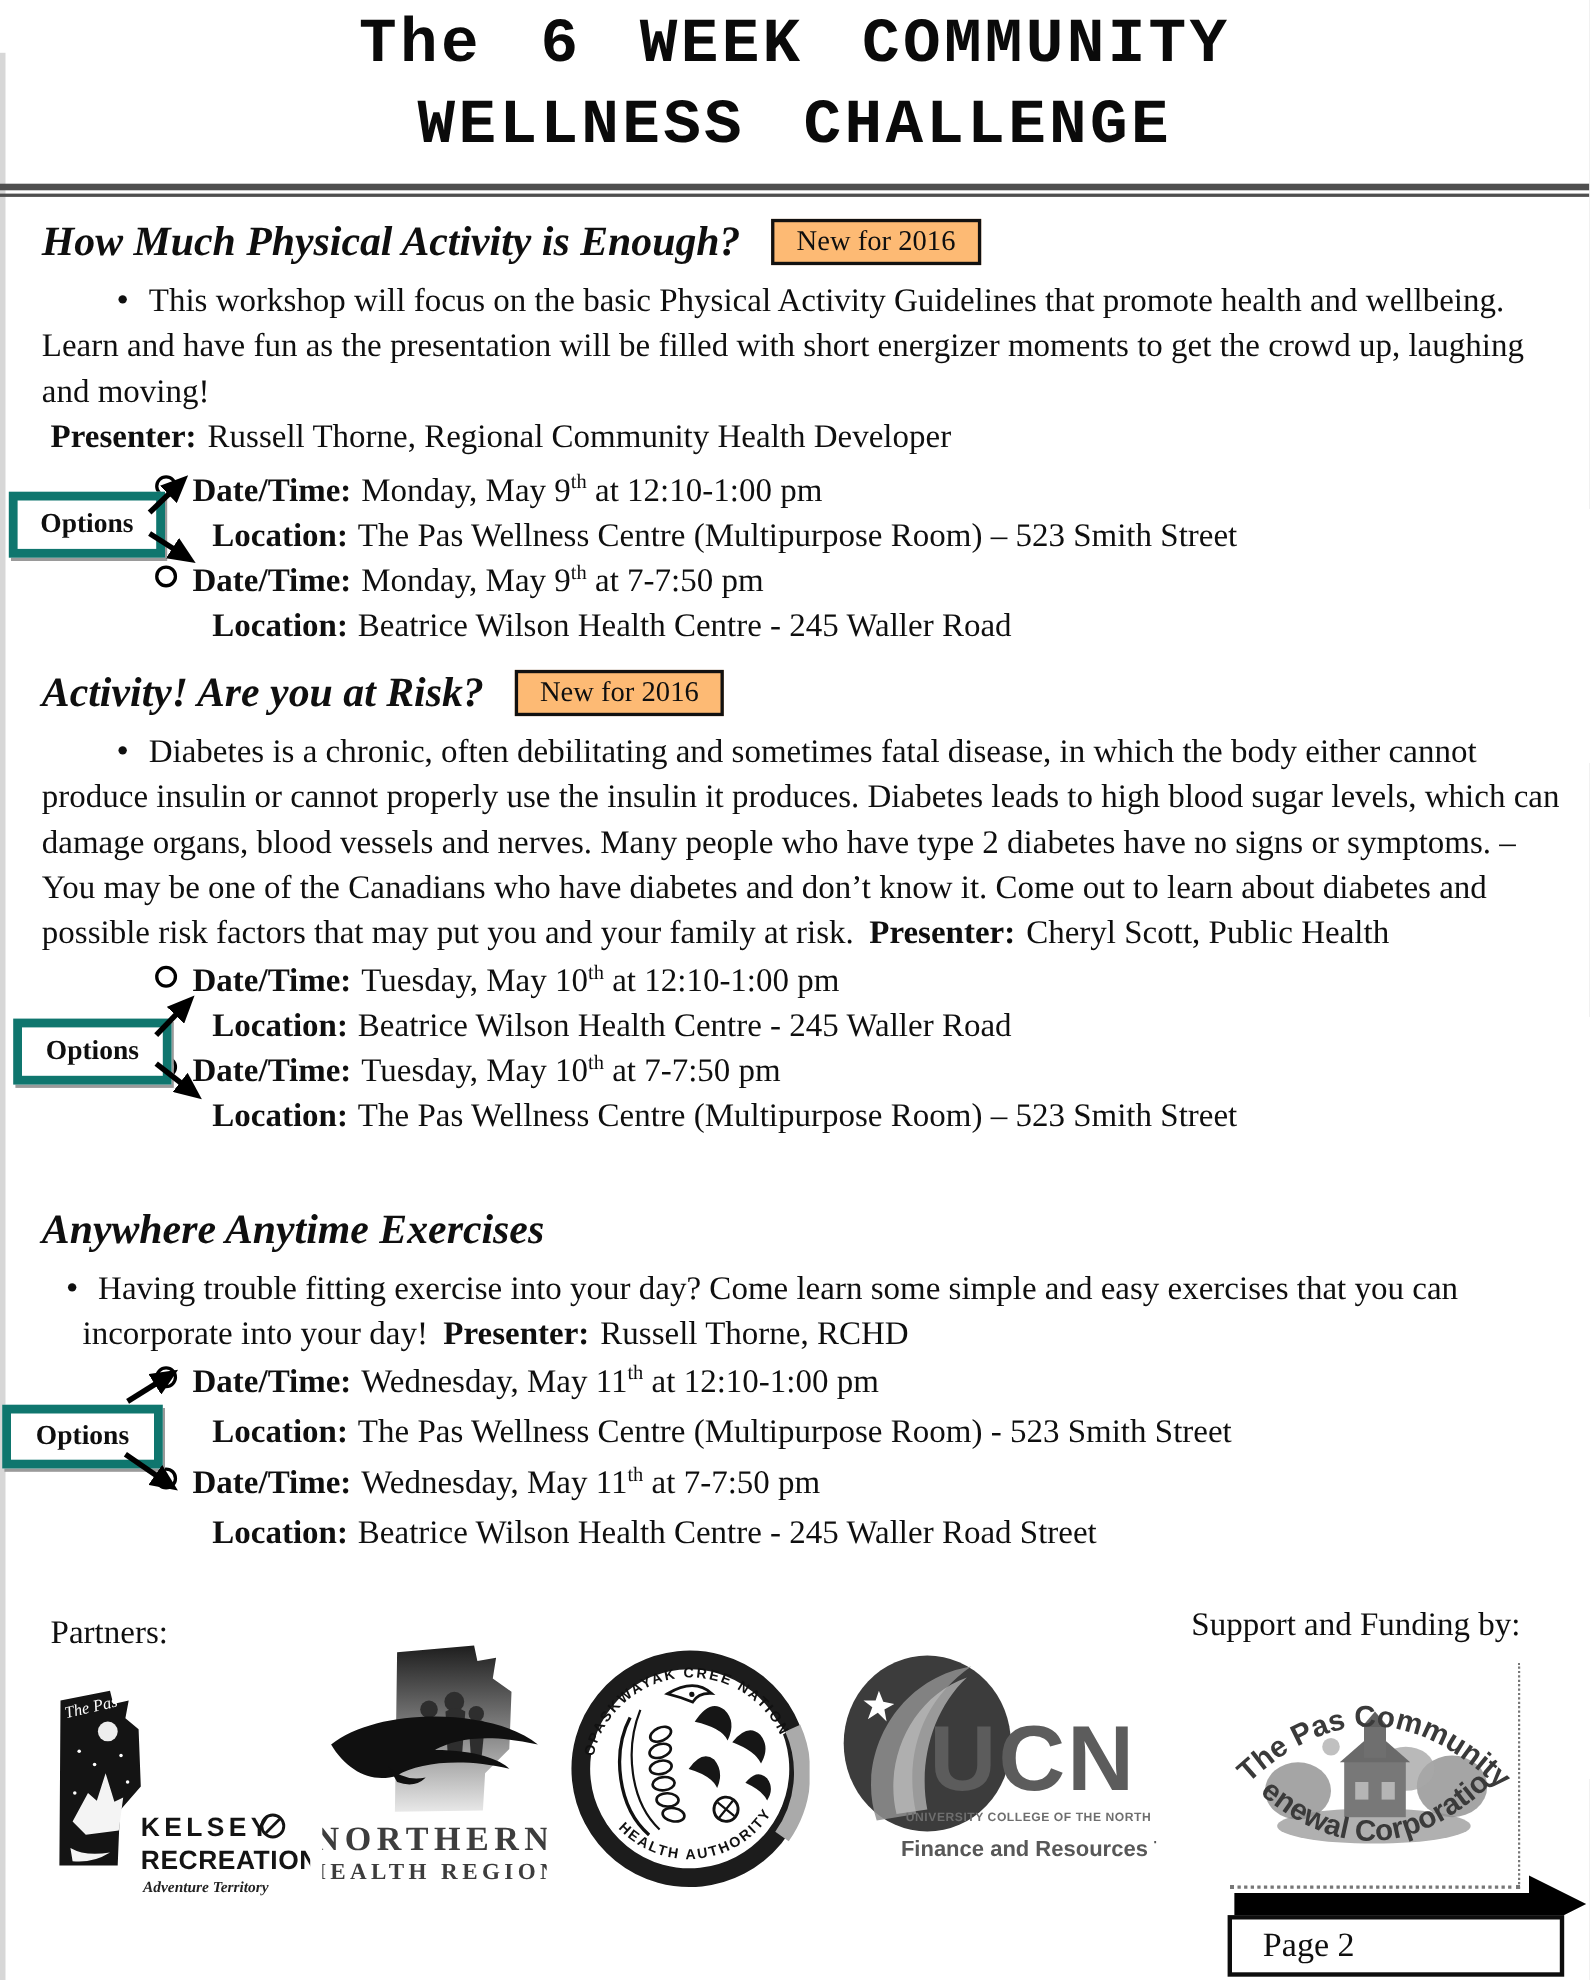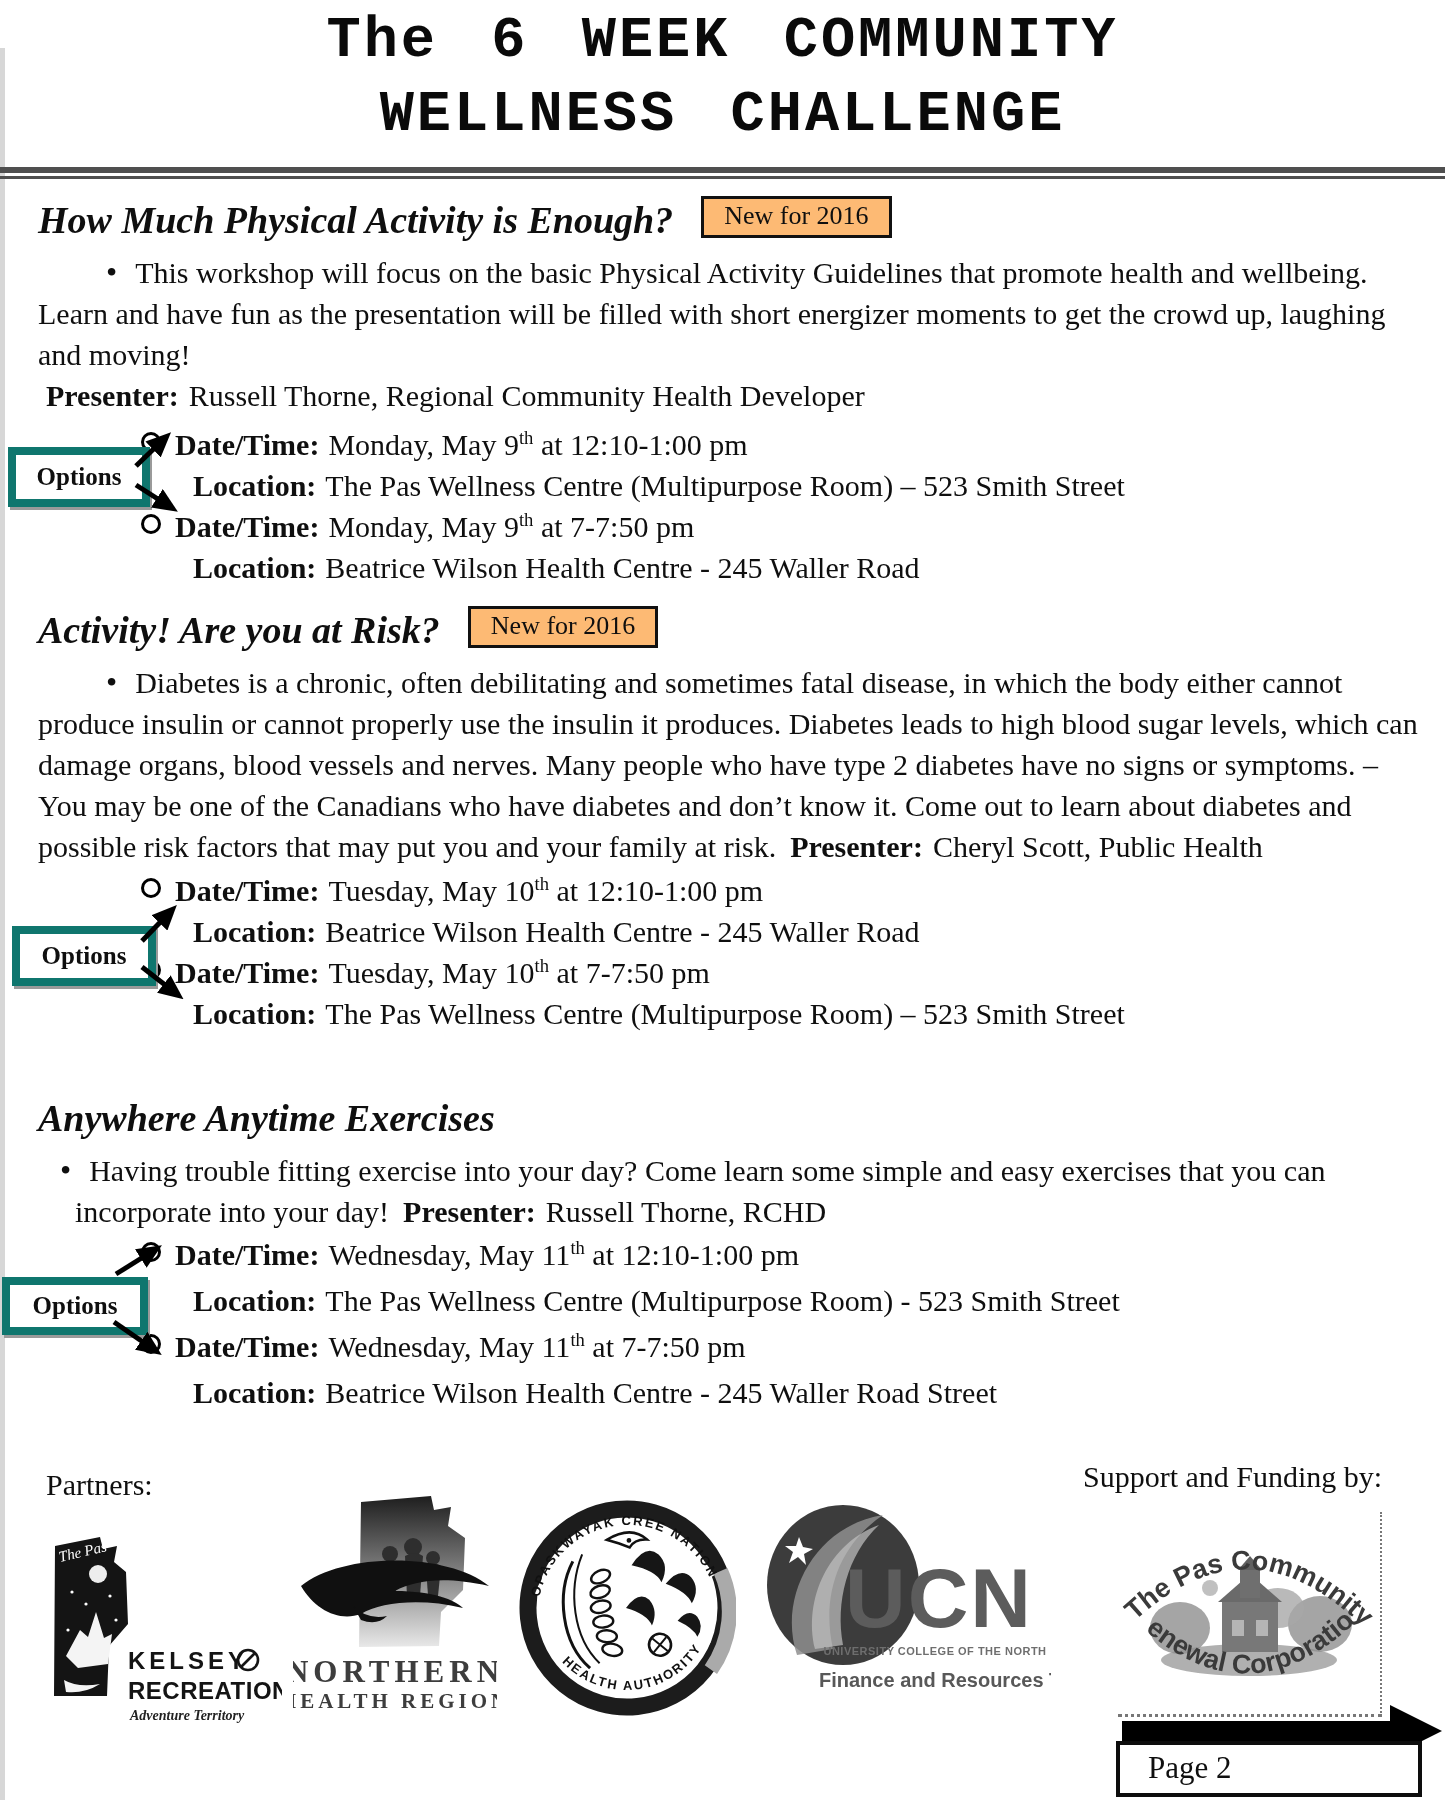--- a/index.html
+++ b/index.html
@@ -17,21 +17,21 @@
     font-weight:700; font-size:57px; line-height:74px;
     letter-spacing:3px; word-spacing:16px; color:#0a0a0a;
   }
   .separator {
     position:absolute; top:167px; left:0; width:1445px; height:3px;
     border-top:6px solid #4f4f4f; border-bottom:3px solid #4f4f4f;
   }
 
   
   .workshop { position:absolute; left:38px; width:1380px; }
-  .heading-row { display:flex; align-items:flex-start; height:48px; }
+  .heading-row { display:flex; align-items:center; height:48px; }
   .heading { margin:0; font-style:italic; font-weight:bold; font-size:38px; line-height:48px; }
   .badge {
     margin-left:28px; border:3px solid #111; padding:2px 20px 4px 20px;
     font-size:26px; line-height:30px; white-space:nowrap; background:#fdba74;
   }
   .body-para { margin:8px 0 0 0; font-size:30px; line-height:41px; }
   .bullet { font-size:32px; margin:0 18px 0 68px; }
   .s3 .bullet { margin-left:22px; }
   .s3 .body-para { padding-left:37px; text-indent:-37px; }
   .presenter-line { margin:0 0 0 8px; font-size:30px; line-height:41px; }

